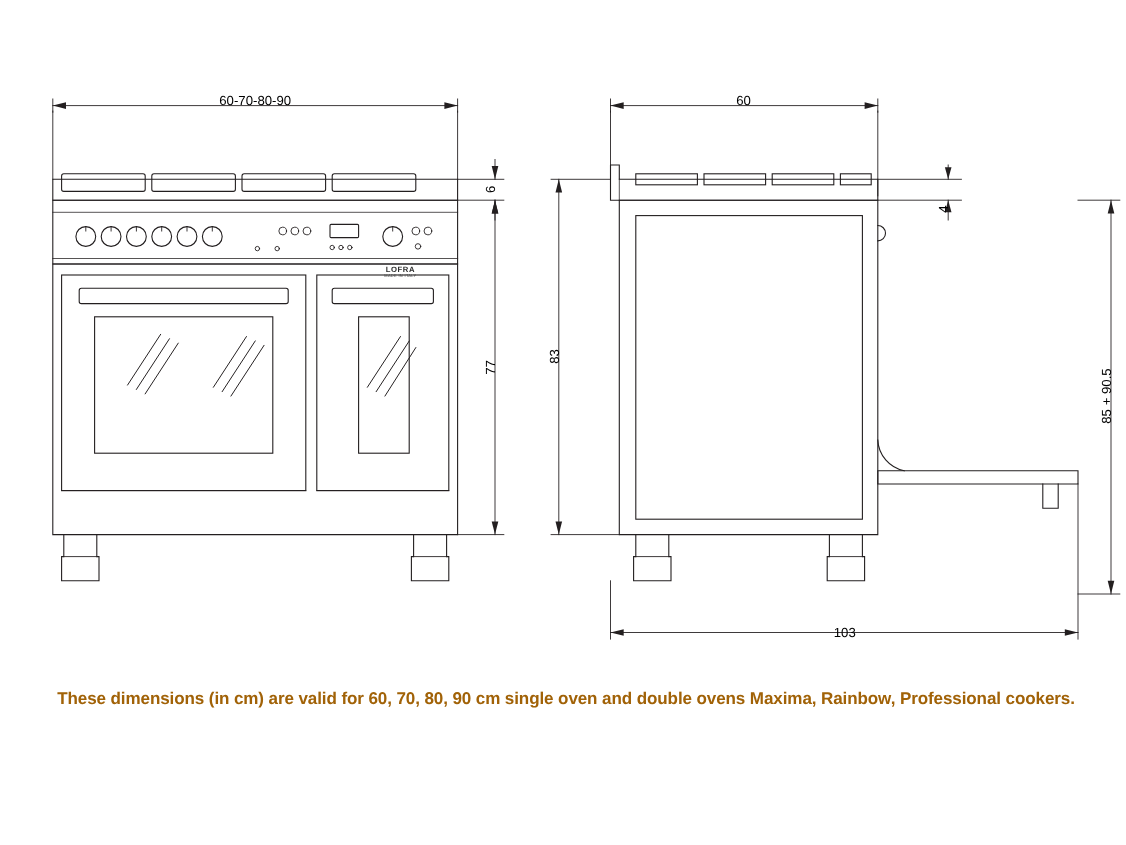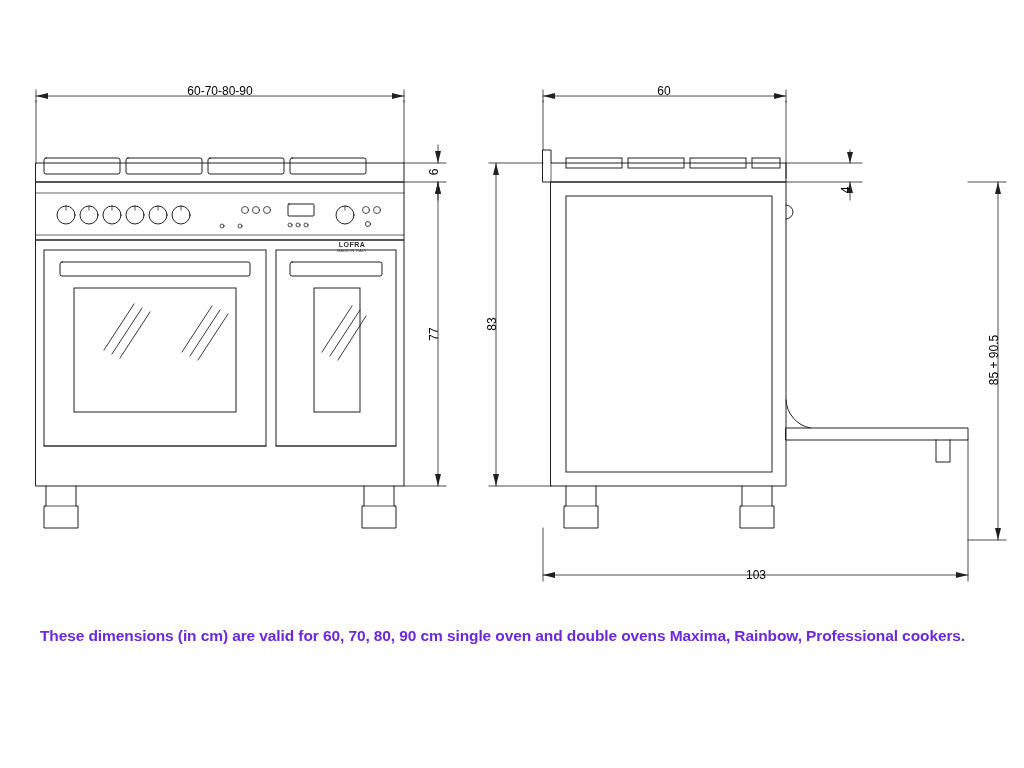--- a/index.html
+++ b/index.html
@@ -10,41 +10,41 @@
   body {
     width: 1024px;
     height: 768px;
     position: relative;
     font-family: "Liberation Sans", sans-serif;
     color: #000000;
     overflow: hidden;
   }
   #stage {
     position: absolute;
-    left: 0; top: 0;
+    left: 12px; top: 0;
     width: 992px;
     height: 768px;
   }
   svg.drawing {
     position: absolute;
     left: 0;
     top: 0;
     width: 1024px;
     height: 768px;
   }
   .caption {
     position: absolute;
     left: 40px;
     top: 625px;
     width: 940px;
     font-size: 15.5px;
     font-weight: bold;
     line-height: 1.45;
     letter-spacing: -0.1px;
-    color: #6d28d9;
+    color: #a16207;
   }
   .dim-label {
     font-family: "Liberation Sans", sans-serif;
     font-size: 12px;
     fill: #000000;
   }
   .logo-text {
     font-family: "Liberation Sans", sans-serif;
     font-size: 7px;
     font-weight: bold;

